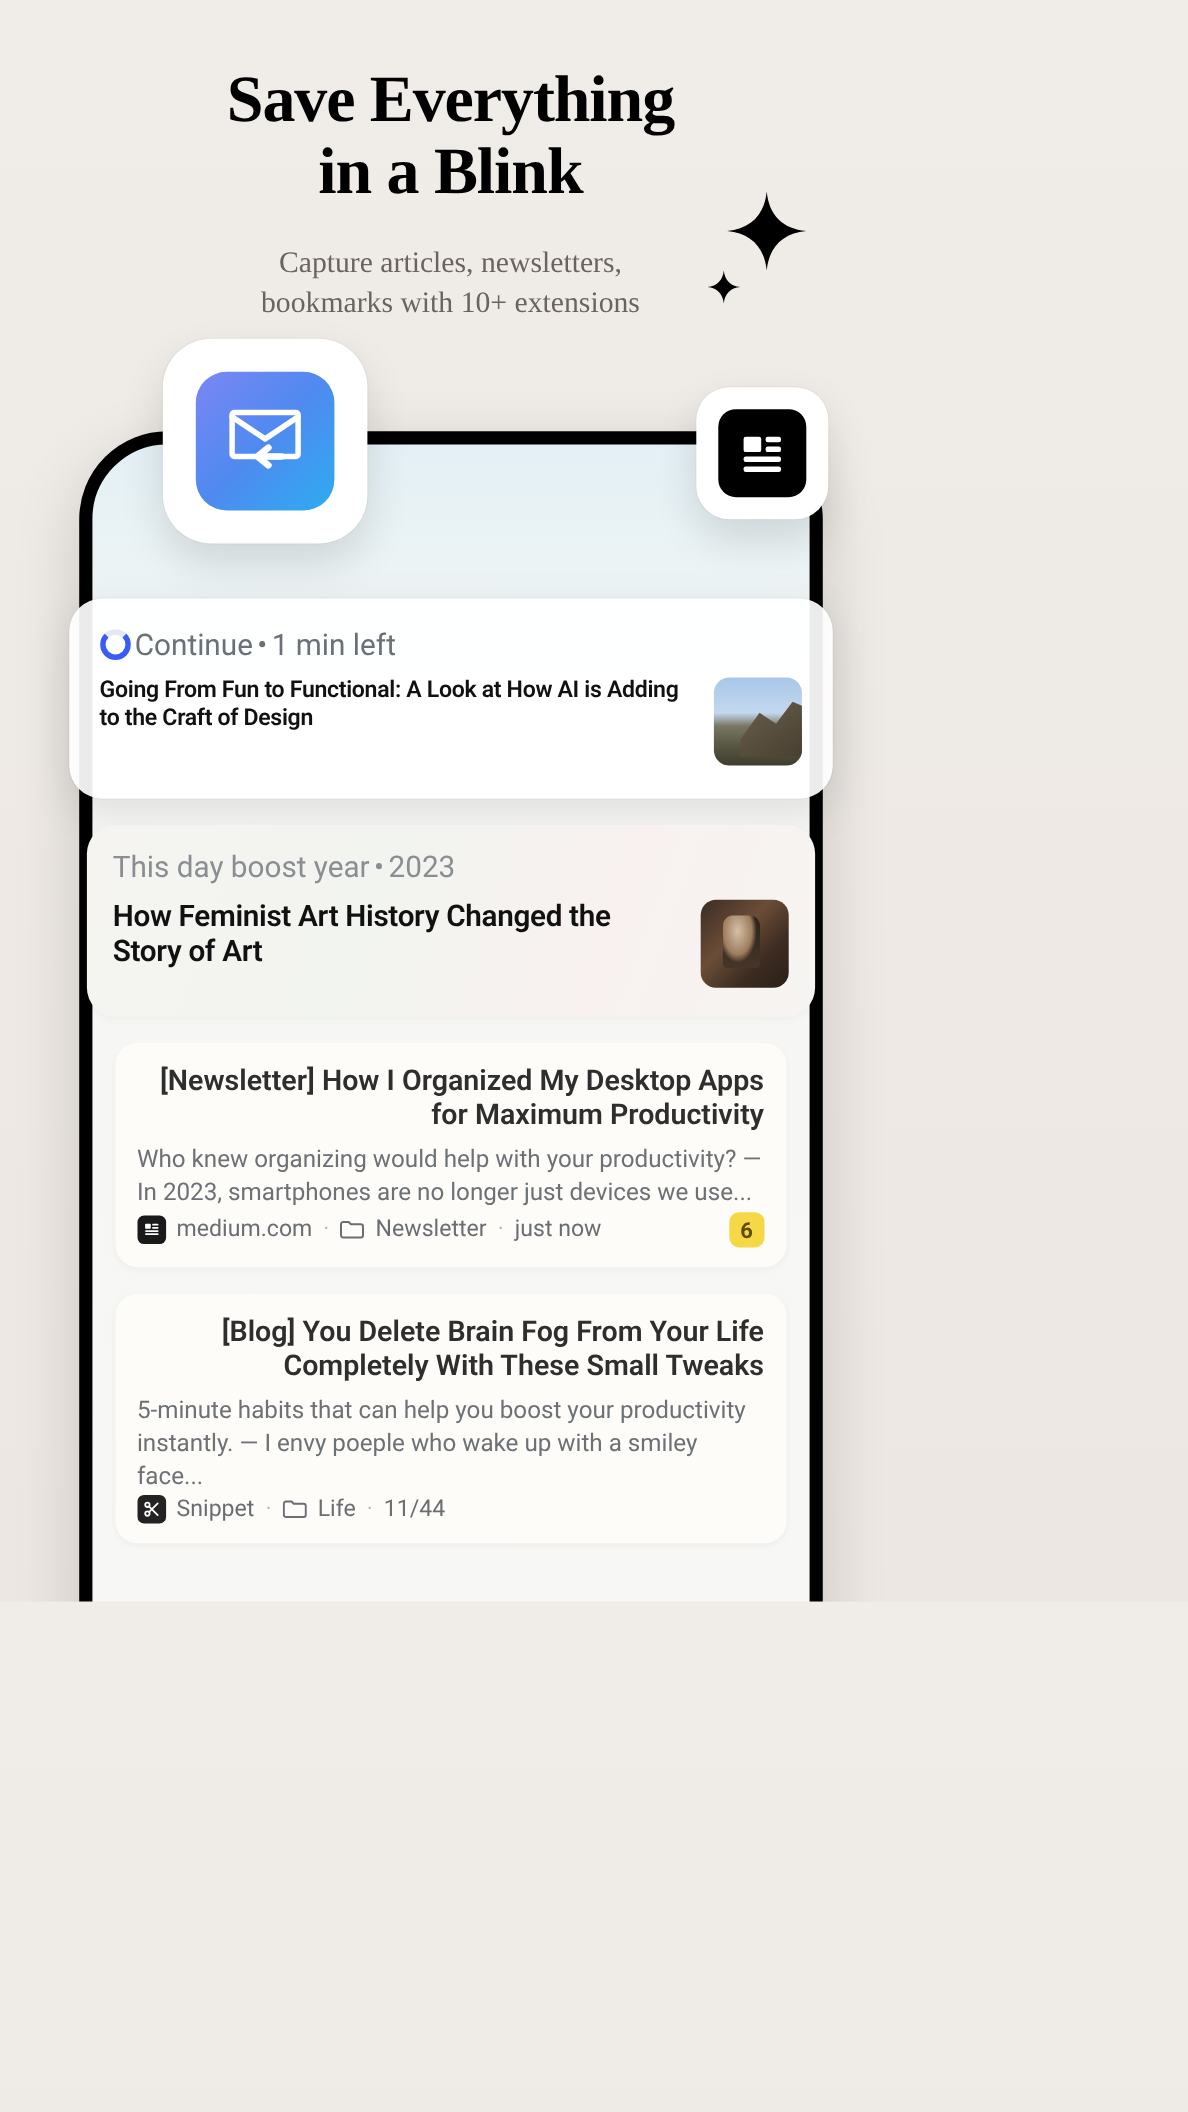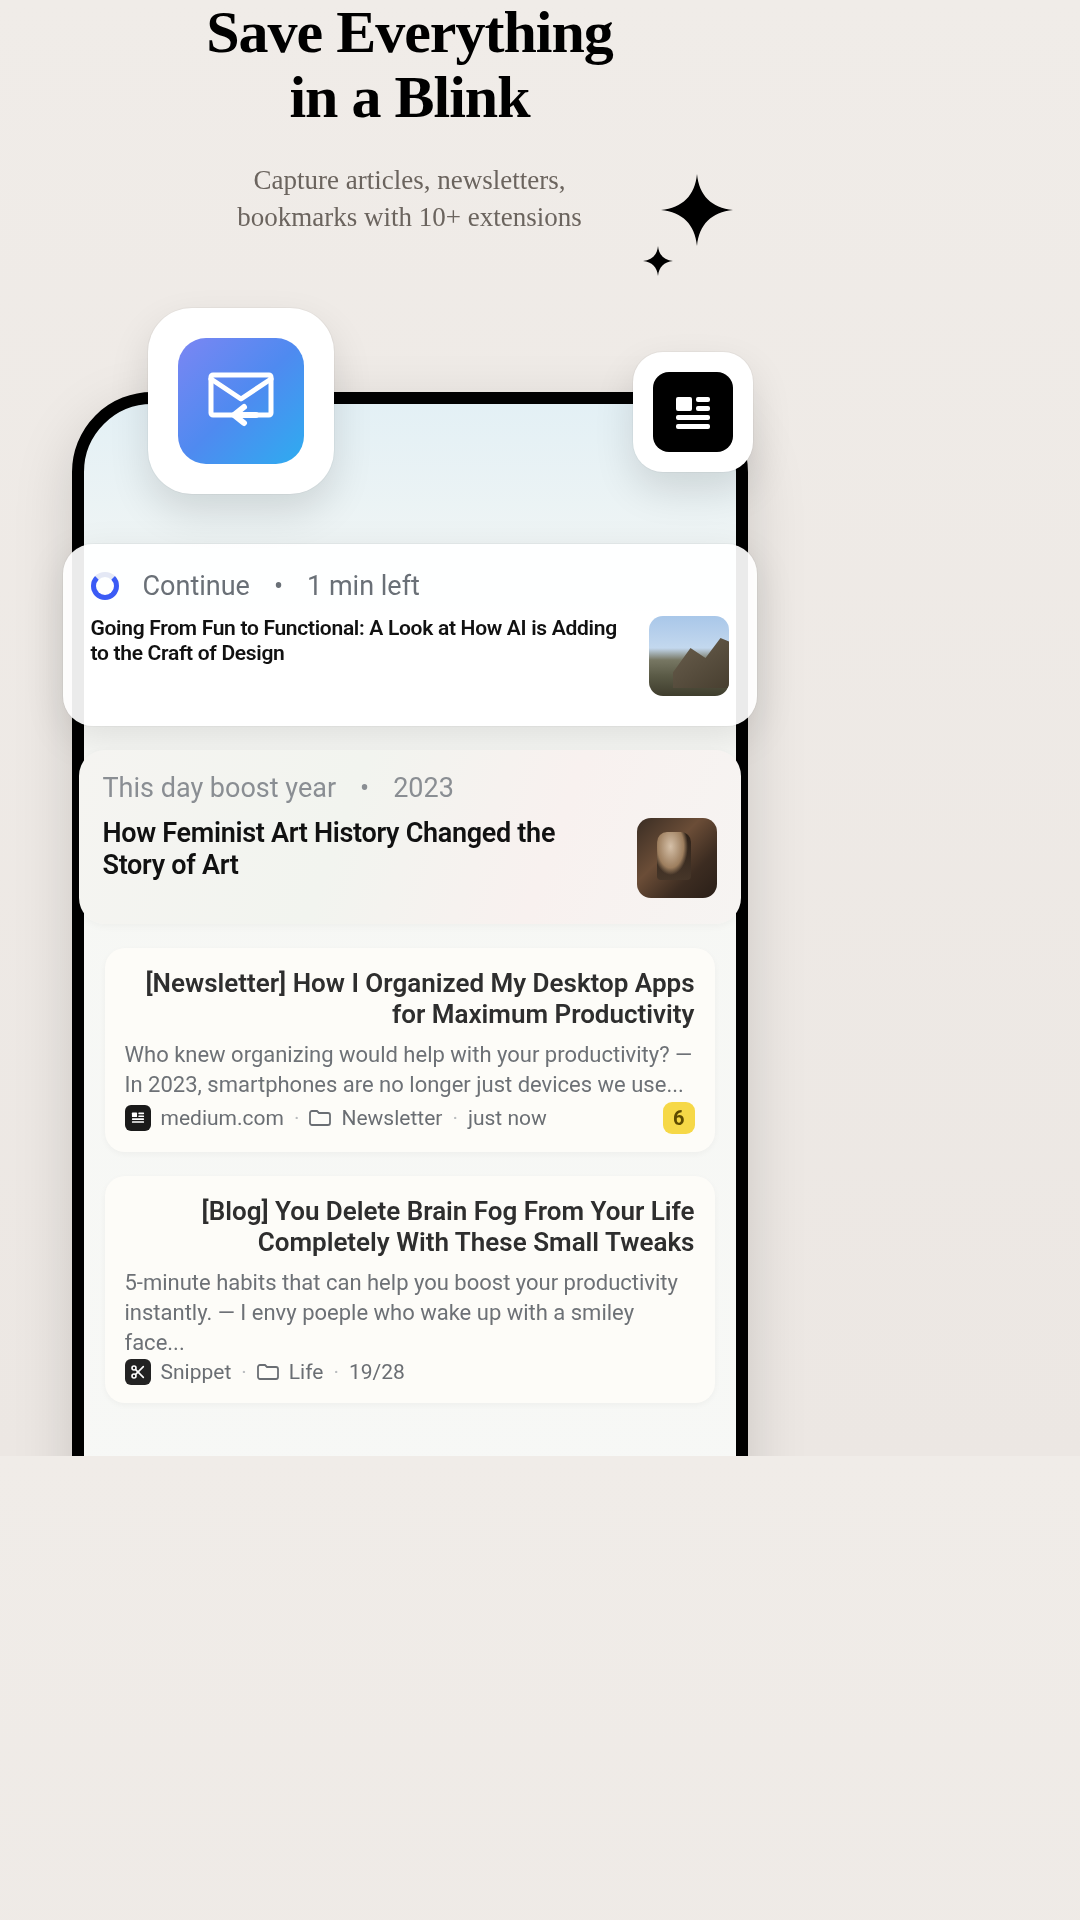--- a/index.html
+++ b/index.html
@@ -6,20 +6,21 @@
   body {
     width: 819px;
     height: 1456px;
     background: linear-gradient(180deg, #f0ece8 0%, #ece7e3 100%);
     font-family: -apple-system, BlinkMacSystemFont, "Segoe UI", Roboto, sans-serif;
     overflow: hidden;
     position: relative;
   }
   .hero-title {
     text-align: center;
+    padding-top: 58px;
     font-family: Georgia, "Times New Roman", serif;
     font-size: 60px;
     font-weight: 700;
     line-height: 1.08;
     color: #000;
     letter-spacing: -1px;
   }
   .hero-sub {
     text-align: center;
     margin-top: 32px;
@@ -116,21 +117,21 @@
   }
   .card-plain {
     width: 610px;
     margin: 0 auto;
     border-radius: 20px;
     padding: 20px 20px 18px 20px;
     background: #fdfcf8;
     box-shadow: 0 2px 6px rgba(0,0,0,0.04);
   }
 
-  .card-header-row { display: flex; align-items: center; gap: 24px; }
+  .card-header-row { display: flex; align-items: center; gap: 4px; }
   .continue-spinner {
     width: 28px; height: 28px;
     border: 5px solid #3b5bf5;
     border-top-color: #e4e8f5;
     border-radius: 50%;
   }
   .meta-text { color: #6a7077; font-size: 27px; }
   .memory .meta-text { color: #8a8e93; font-size: 27px; }
 
   .card-body { display: flex; align-items: flex-start; gap: 16px; margin-top: 14px; }
@@ -335,17 +336,17 @@
       </span>
       <span>Snippet</span>
       <span class="meta-sep">·</span>
       <span class="folder-ic">
         <svg width="22" height="18" viewBox="0 0 22 18" fill="none" stroke="#6a6e73" stroke-width="1.8">
           <path d="M1 4 a2 2 0 0 1 2-2 h5 l2 2 h9 a2 2 0 0 1 2 2 v8 a2 2 0 0 1-2 2 H3 a2 2 0 0 1-2-2 Z"></path>
         </svg>
       </span>
       <span>Life</span>
       <span class="meta-sep">·</span>
-      <span>19/28</span>
+      <span>11/44</span>
     </div>
   </div>
 
 </div>
 
 </body></html>

